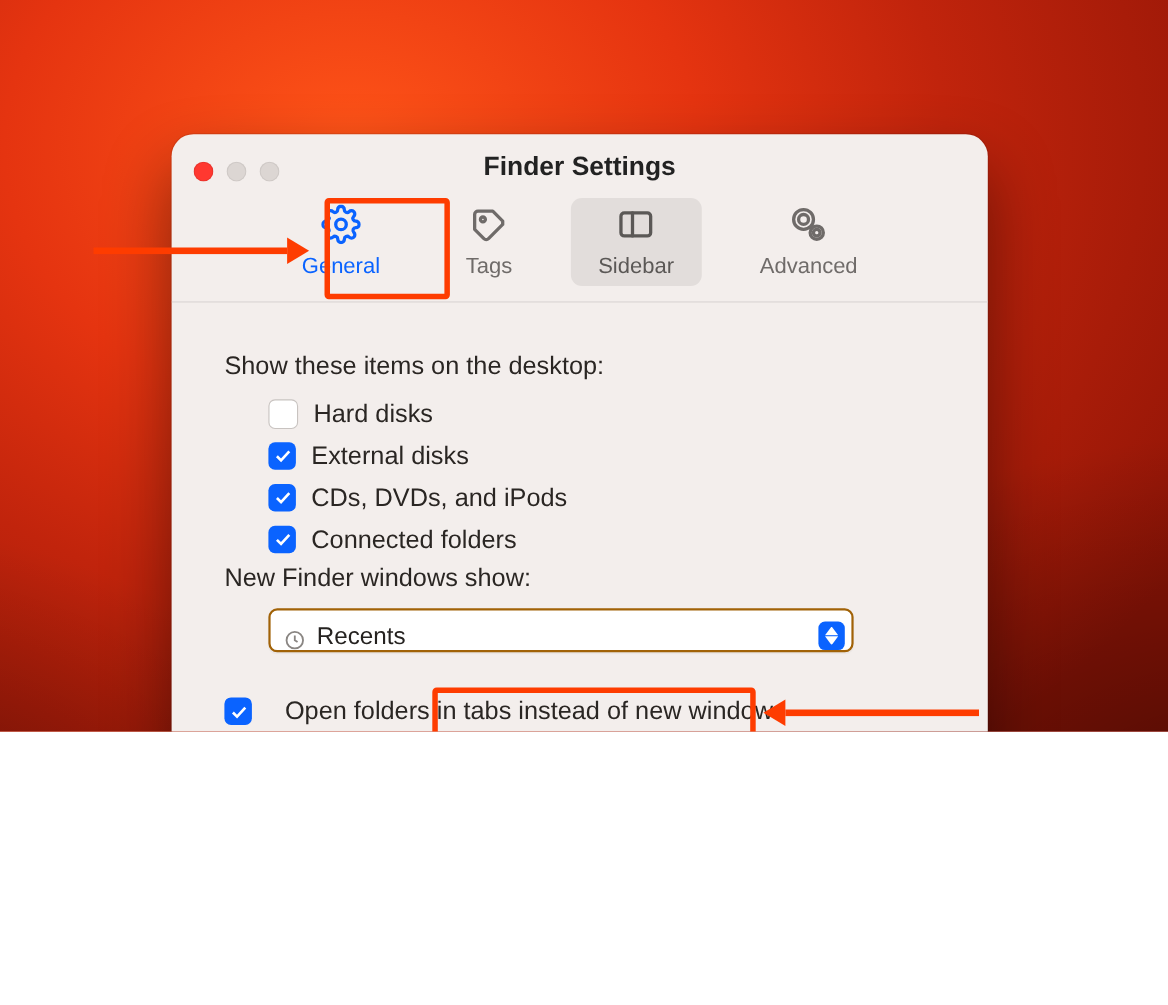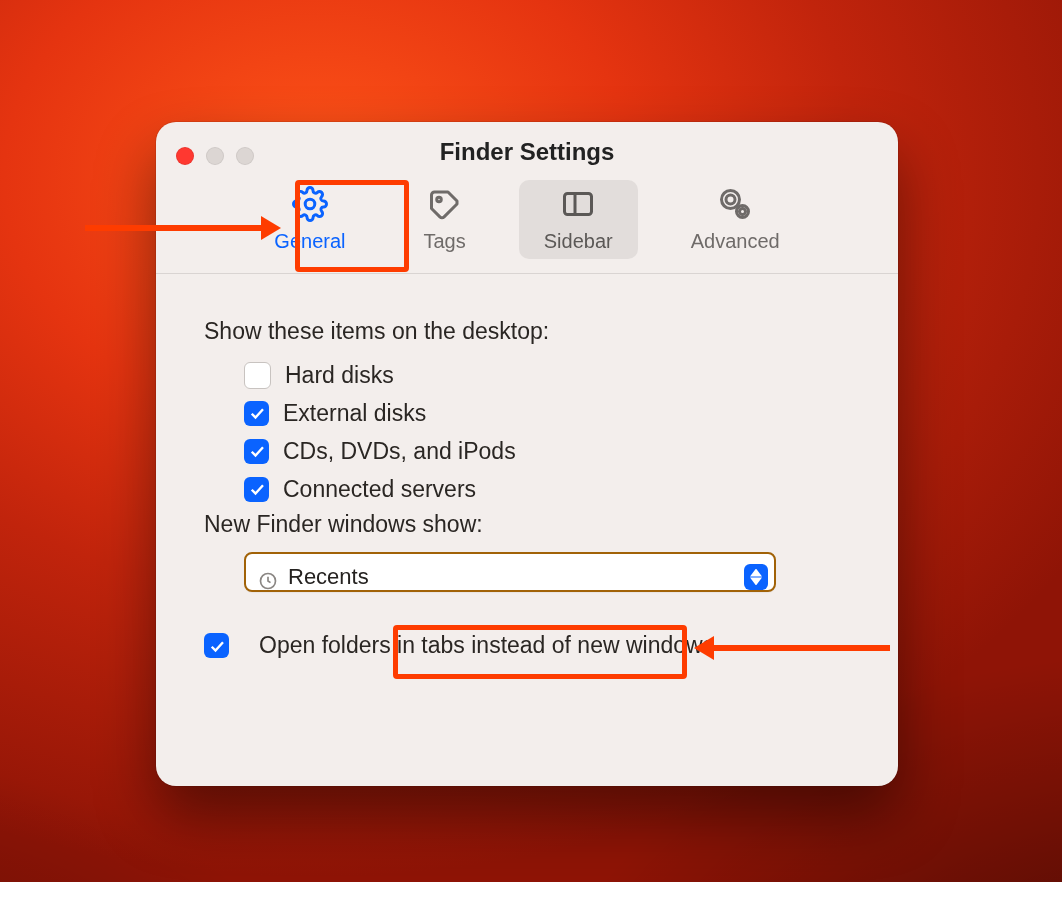--- a/index.html
+++ b/index.html
@@ -1,17 +1,17 @@
 <!DOCTYPE html>
 <html><head>
 <meta charset="utf-8">
 <style>
   html,body{margin:0;padding:0;width:1062px;height:914px;font-family:-apple-system,"Helvetica Neue",Arial,sans-serif;}
   .desktop{
-    width:1062px;height:882px;position:relative;overflow:hidden;
+    width:1062px;height:665px;position:relative;overflow:hidden;
     background:
       radial-gradient(ellipse 900px 700px at 30% 20%, #ff5418 0%, #e53410 35%, #c1240c 60%, #8f1406 100%),
       linear-gradient(135deg,#ff5a1f 0%,#8e1205 100%);
   }
   
   .desktop::before{
     content:"";position:absolute;inset:0;
     background:
       radial-gradient(ellipse 1400px 900px at 110% 120%, rgba(0,0,0,0.55) 0%, rgba(0,0,0,0.0) 45%),
       radial-gradient(ellipse 1200px 800px at -20% 130%, rgba(0,0,0,0.45) 0%, rgba(0,0,0,0.0) 50%);
@@ -145,21 +145,21 @@
         </div>
         <span class="label-text">CDs, DVDs, and iPods</span>
       </div>
 
       <div class="check-row">
         <div class="checkbox checked">
           <svg viewBox="0 0 24 24">
               <polyline points="5 13 10 18 20 7"></polyline>
             </svg>
         </div>
-        <span class="label-text">Connected servers</span>
+        <span class="label-text">Connected folders</span>
       </div>
 
       <div class="section2">
         <div class="section-label">New Finder windows show:</div>
         <div class="select">
           <span class="clock">
             <svg viewBox="0 0 24 24" fill="none" stroke="currentColor" stroke-width="2">
                 <circle cx="12" cy="12" r="9"></circle>
                 <polyline points="12 7 12 12 15 14"></polyline>
               </svg>

